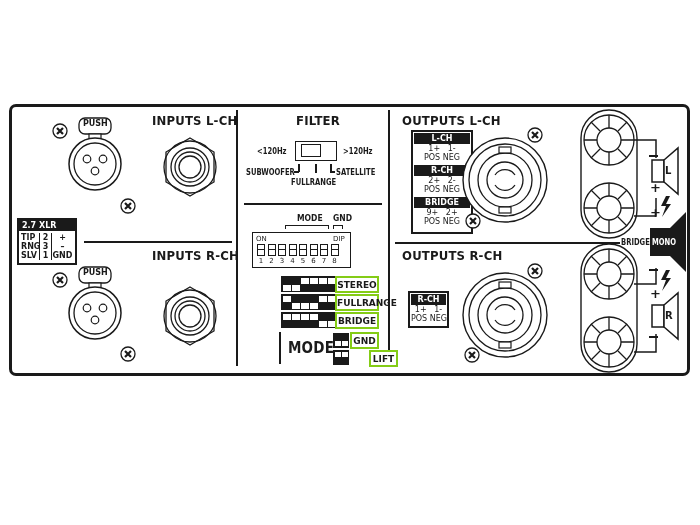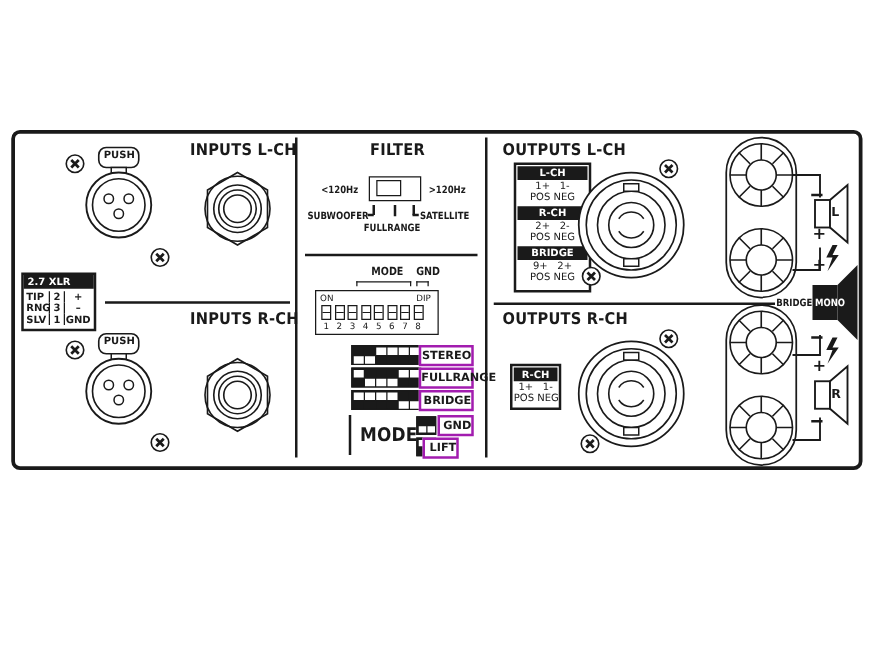--- a/index.html
+++ b/index.html
@@ -15,22 +15,22 @@
   .hline { position:absolute; height:2px; background:#1a1a1a; }
   svg { position:absolute; overflow:visible; }
   .tbl { position:absolute; border:2px solid #1a1a1a; background:#fff; box-sizing:border-box; }
   .tbl .hd { background:#1a1a1a; color:#fff; font-weight:bold; font-size:8px; text-align:center;
              line-height:11px; }
   .tbl .row { font-weight:normal; font-size:8px; text-align:center; line-height:9px; white-space:nowrap; }
   .xlr-tbl { display:grid; grid-template-columns:20px 12px 22px; font-size:8px; font-weight:bold; line-height:9px; }
   .xlr-tbl div { padding-left:2px; }
   .xlr-tbl .c2 { border-left:1.5px solid #1a1a1a; text-align:center; padding:0; }
   .xlr-tbl .c3 { border-left:1.5px solid #1a1a1a; text-align:center; padding:0; }
-  .modebox { position:absolute; border:2px solid #a21caf; box-sizing:border-box;
-             font-weight:bold; font-size:9px; text-align:right; line-height:14px; background:#fff; }
+  .modebox { position:absolute; border:2px solid #84cc16; box-sizing:border-box;
+             font-weight:bold; font-size:9px; text-align:center; line-height:14px; background:#fff; }
   .dipgrid { position:absolute; display:grid; grid-template-columns:repeat(6, 9px); grid-template-rows:7px 7px;
              background:#1a1a1a; border:1px solid #1a1a1a; }
   .dipgrid span { width:8px; height:6px; box-sizing:border-box; margin:0.5px; }
   .dipgrid .w { background:#fff; }
   .dipgrid .b { background:#1a1a1a; }
 </style>
 </head>
 <body>
 
 <div class="panel"></div>
@@ -217,21 +217,21 @@
 <div class="abs h" style="left:288px; top:339px; font-size:15px;">MODE</div>
 <div class="abs" style="left:333px; top:333px; width:16px; height:15px; background:#1a1a1a; border:1px solid #1a1a1a; box-sizing:border-box;">
   <span style="position:absolute; left:1px; top:7px; width:6px; height:5px; background:#fff;"></span>
   <span style="position:absolute; left:8px; top:7px; width:6px; height:5px; background:#fff;"></span>
 </div>
 <div class="modebox" style="left:350px; top:332px; width:29px; height:17px;">GND</div>
 <div class="abs" style="left:333px; top:350px; width:16px; height:15px; background:#1a1a1a; border:1px solid #1a1a1a; box-sizing:border-box;">
   <span style="position:absolute; left:1px; top:1px; width:6px; height:5px; background:#fff;"></span>
   <span style="position:absolute; left:8px; top:1px; width:6px; height:5px; background:#fff;"></span>
 </div>
-<div class="modebox" style="left:338px; top:350px; width:29px; height:17px;">LIFT</div>
+<div class="modebox" style="left:369px; top:350px; width:29px; height:17px;">LIFT</div>
 
 <div class="abs h" style="left:402px; top:113px;">OUTPUTS L-CH</div>
 <div class="tbl" style="left:411px; top:130px; width:62px; height:104px; padding:1px;">
   <div class="hd">L-CH</div>
   <div class="row" style="white-space:pre;">1+   1-</div>
   <div class="row">POS NEG</div>
   <div class="hd" style="margin-top:3px;">R-CH</div>
   <div class="row" style="white-space:pre;">2+   2-</div>
   <div class="row">POS NEG</div>
   <div class="hd" style="margin-top:3px;">BRIDGE</div>

